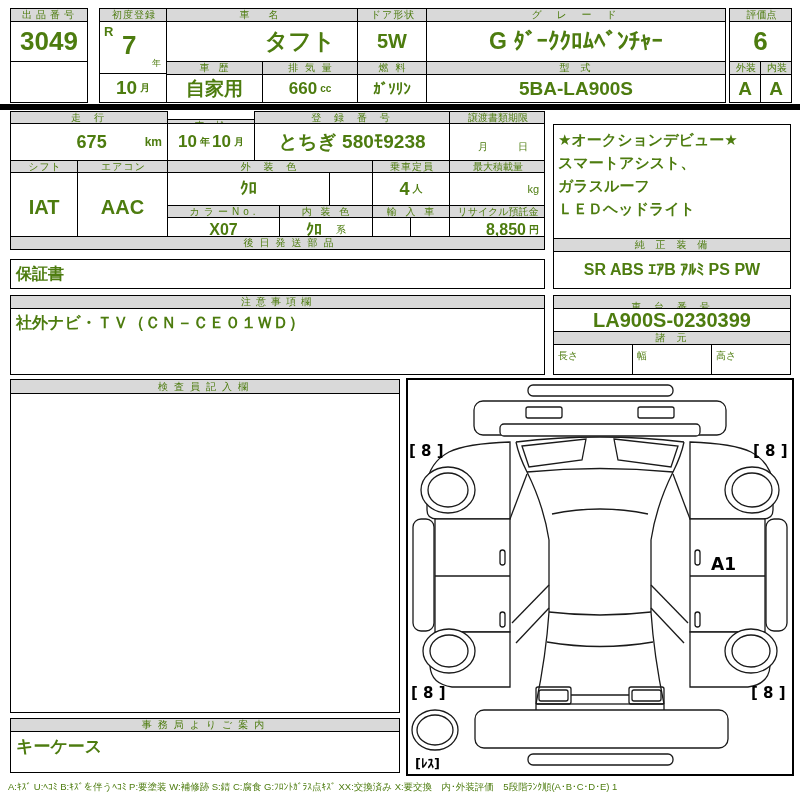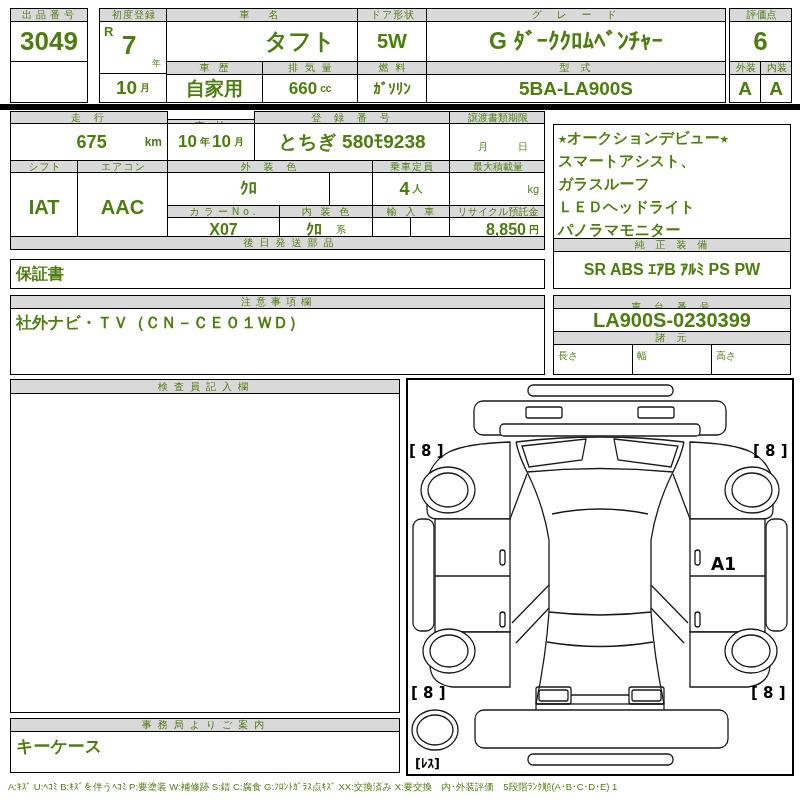--- a/index.html
+++ b/index.html
@@ -123,27 +123,26 @@
   </div>
 
   <div class="cell gh" style="left:10px;top:236px;width:535px;height:14px;letter-spacing:6px;padding-left:26px;">後日発送部品</div>
   <div class="cell val left" style="left:10px;top:259px;width:535px;height:30px;font-size:16px;">保証書</div>
 
   <div class="cell gh" style="left:10px;top:295px;width:535px;height:14px;letter-spacing:5px;">注意事項欄</div>
   <div class="cell" style="left:10px;top:308px;width:535px;height:67px;">
     <span style="position:absolute;left:5px;top:4px;font-weight:bold;font-size:16px;white-space:nowrap;">社外ナビ・ＴＶ（ＣＮ－ＣＥ０１ＷＤ）</span>
   </div>
 
-  <div class="cell" style="left:553px;top:124px;width:238px;height:116px;font-family:Liberation Mono, monospace;">
+  <div class="cell" style="left:553px;top:124px;width:238px;height:116px;">
     <div class="lines" style="position:absolute;left:4px;top:3px;">
       <div>★オークションデビュー★</div>
       <div>スマートアシスト、</div>
       <div>ガラスルーフ</div>
       <div>ＬＥＤヘッドライト</div>
-      <div>パノラマモニター</div>
     </div>
   </div>
   <div class="cell gh" style="left:553px;top:238px;width:238px;height:14px;letter-spacing:4px;">純 正 装 備</div>
   <div class="cell val" style="left:553px;top:251px;width:238px;height:38px;font-size:16px;">SR ABS ｴｱB ｱﾙﾐ PS PW</div>
 
   <div class="cell gh" style="left:553px;top:295px;width:238px;height:23px;letter-spacing:5px;">車 台 番 号</div>
   <div class="cell val" style="left:553px;top:308px;width:238px;height:24px;font-size:20px;">LA900S-0230399</div>
   <div class="cell gh" style="left:553px;top:331px;width:238px;height:14px;letter-spacing:4px;">諸 元</div>
   <div class="cell" style="left:553px;top:344px;width:80px;height:31px;">
     <span style="position:absolute;left:4px;top:4px;font-size:10px;">長さ</span>

